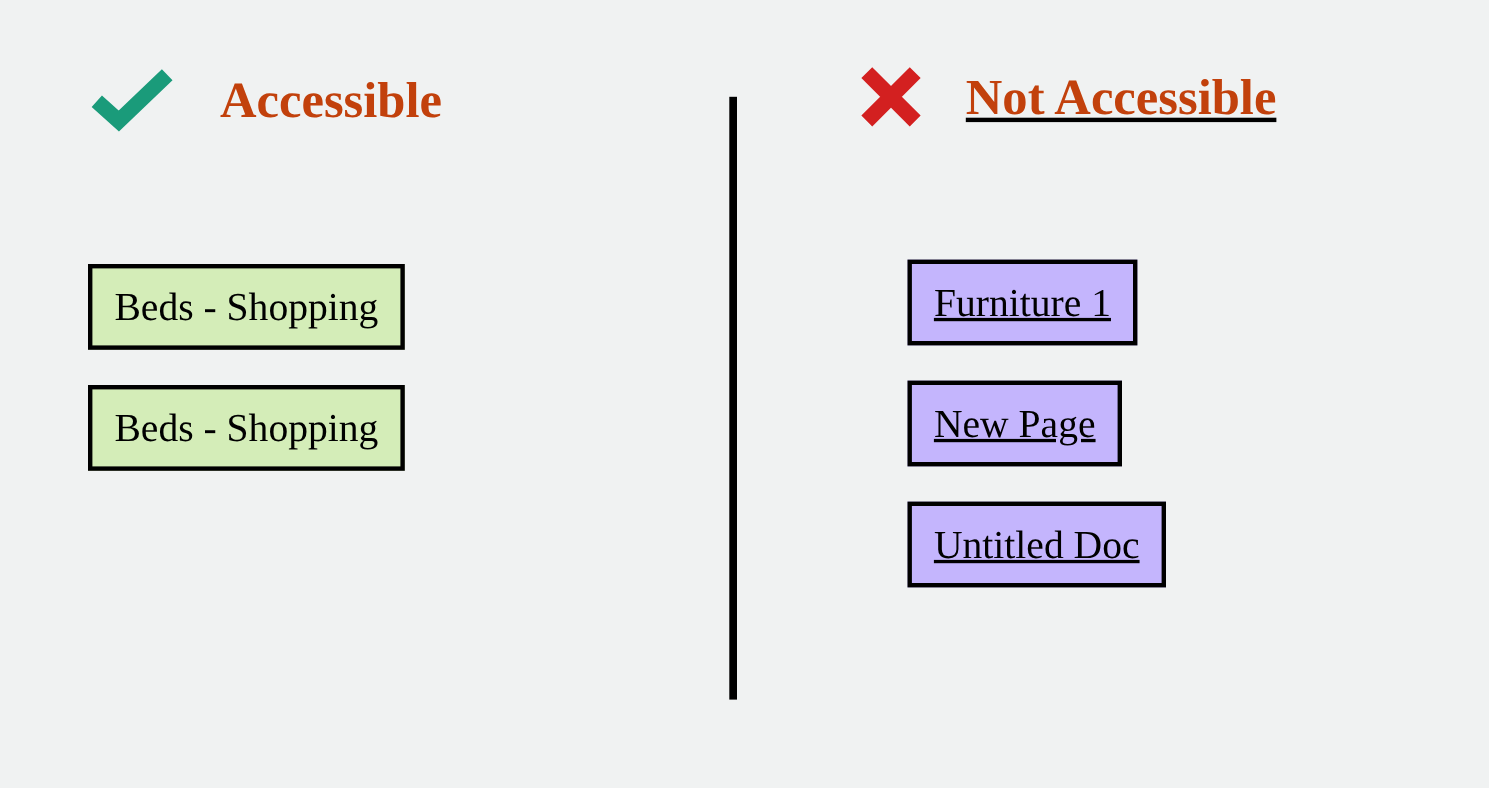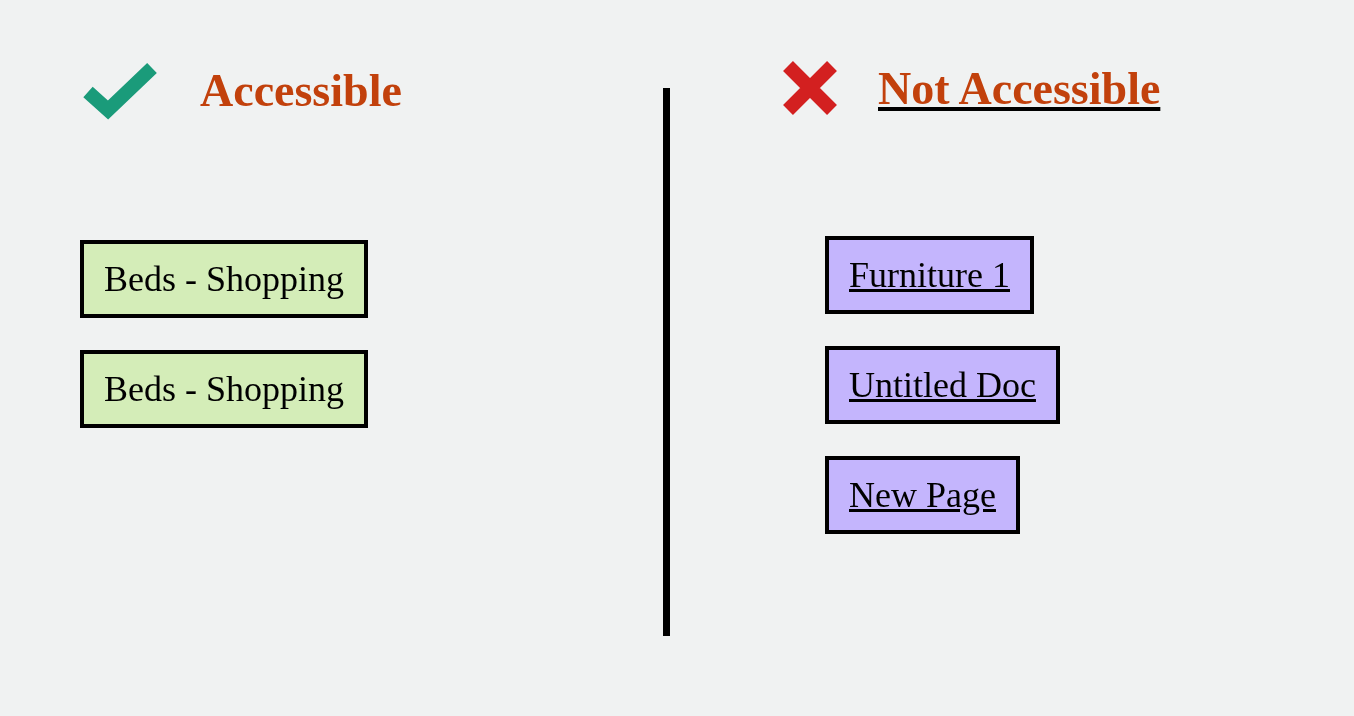--- a/index.html
+++ b/index.html
@@ -99,17 +99,17 @@
 
   <div class="column right-column">
     <div class="header">
       <svg class="cross-icon" viewBox="0 0 56 56">
         <path d="M 6 6 L 50 50 M 50 6 L 6 50" stroke="#d32020" stroke-width="14" fill="none" stroke-linecap="butt"></path>
       </svg>
       <span class="header-title">Not Accessible</span>
     </div>
     <div class="items">
       <div class="item-box pink">Furniture 1</div>
+      <div class="item-box pink">New Page</div>
       <div class="item-box pink">Untitled Doc</div>
-      <div class="item-box pink">New Page</div>
     </div>
   </div>
 </div>
 
 </body></html>

